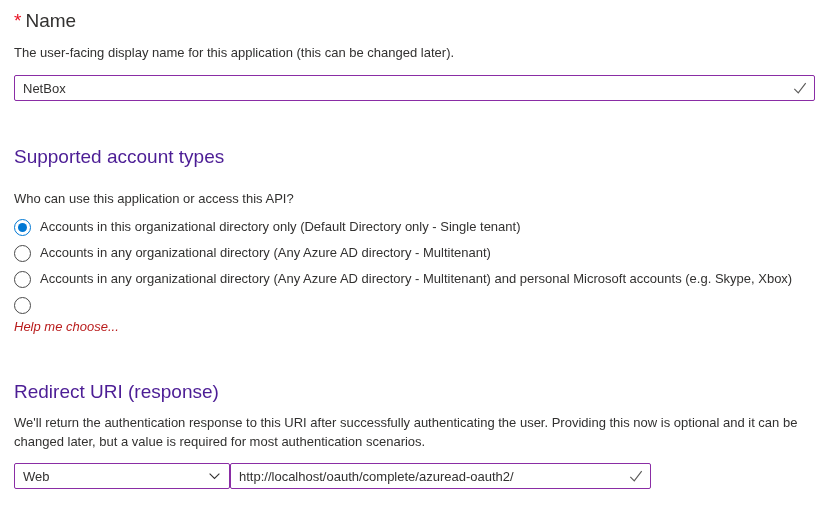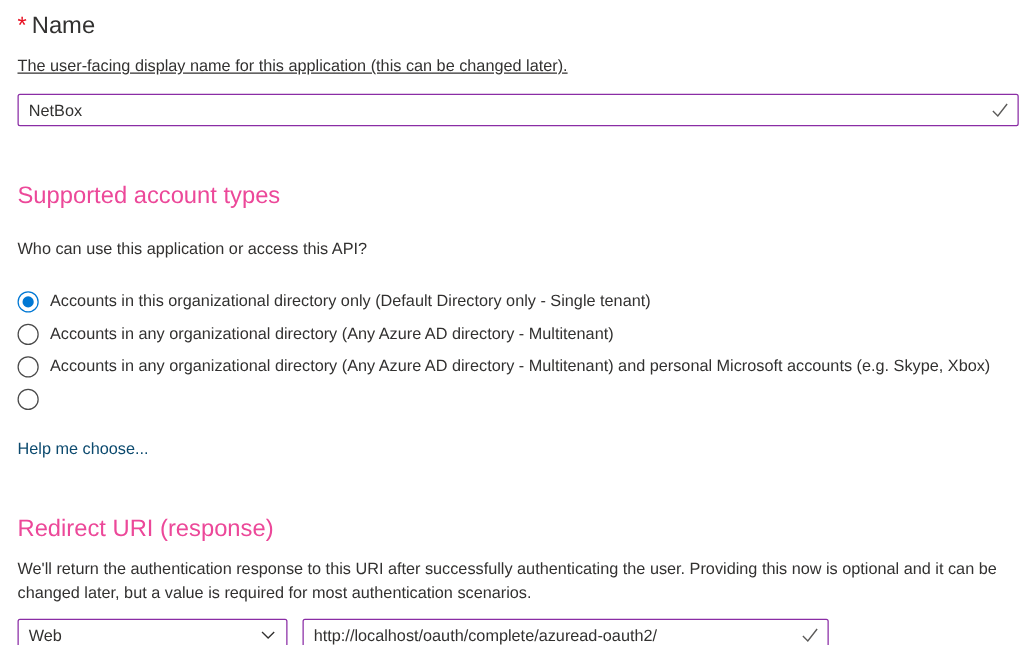--- a/index.html
+++ b/index.html
@@ -10,68 +10,68 @@
     font-size: 13px; color: #323130;
     box-sizing: border-box;
   }
   .container { padding: 8px 14px 12px 14px; }
 
   .field-title {
     font-size: 19px; line-height: 26px; font-weight: 400; color: #323130;
   }
   .required-star { color: #e81123; margin-right: 4px; }
 
-  .field-desc { margin-top: 10px; line-height: 18px; text-decoration: underline; }
+  .field-desc { margin-top: 10px; line-height: 18px; }
 
   .input-wrap { position: relative; margin-top: 13px; width: 801px; }
   .input-wrap.small { margin-top: 0; }
 
   .text-input {
     box-sizing: border-box; width: 100%; height: 26px;
     border: 1px solid #8a2da5; border-radius: 2px;
     padding: 0 30px 0 8px;
     font-family: "Liberation Sans", "DejaVu Sans", sans-serif;
     font-size: 13px; color: #323130; outline: none; background: #fff;
   }
   .valid-check {
     position: absolute; right: 8px; top: 50%; transform: translateY(-50%);
     width: 14px; height: 14px; pointer-events: none;
   }
 
   .section-title {
     font-size: 19px; line-height: 26px; font-weight: 400;
-    margin-top: 43px; color: #ec4899;
+    margin-top: 43px; color: #4c1d95;
   }
   .question { margin-top: 20px; line-height: 18px; }
 
-  .radio-group { margin-top: 20px; }
+  .radio-group { margin-top: 6px; }
   .radio-row {
     height: 26px; display: flex; align-items: center; cursor: pointer;
   }
   .radio {
     box-sizing: content-box; width: 15px; height: 15px;
     border: 1px solid #4a4a4a; border-radius: 50%;
     display: inline-flex; align-items: center; justify-content: center;
     flex: 0 0 auto; background: #fff;
   }
   .radio.checked { border-color: #0078d4; }
   .radio.checked::after {
     content: ""; width: 9px; height: 9px; border-radius: 50%;
     background: #0078d4;
   }
   .radio-label { margin-left: 9px; line-height: 18px; white-space: nowrap; }
 
   .help-link {
-    margin-top: 18px; color: #0c4a6e; line-height: 18px;
-    cursor: pointer; display: inline-block; text-decoration: none;
+    color: #b91c1c; line-height: 18px;
+    cursor: pointer; display: inline-block; text-decoration: none; font-style: italic;
   }
 
   .redirect-desc { margin-top: 8px; line-height: 19px; max-width: 801px; }
 
-  .controls-row { margin-top: 12px; display: flex; gap: 12px; align-items: flex-start; }
+  .controls-row { margin-top: 12px; display: flex; align-items: flex-start; }
 
   .select-box {
     position: relative; box-sizing: border-box;
     width: 216px; height: 26px;
     border: 1px solid #8a2da5; border-radius: 2px;
     display: flex; align-items: center;
     padding: 0 28px 0 8px; background: #fff; cursor: pointer;
   }
   .select-chevron {
     position: absolute; right: 8px; top: 50%; transform: translateY(-50%);

